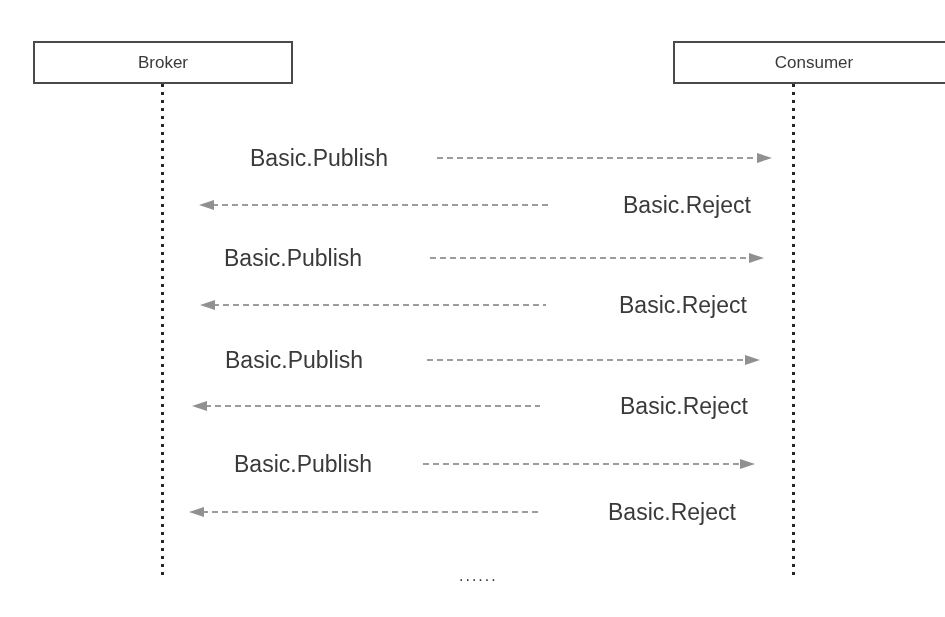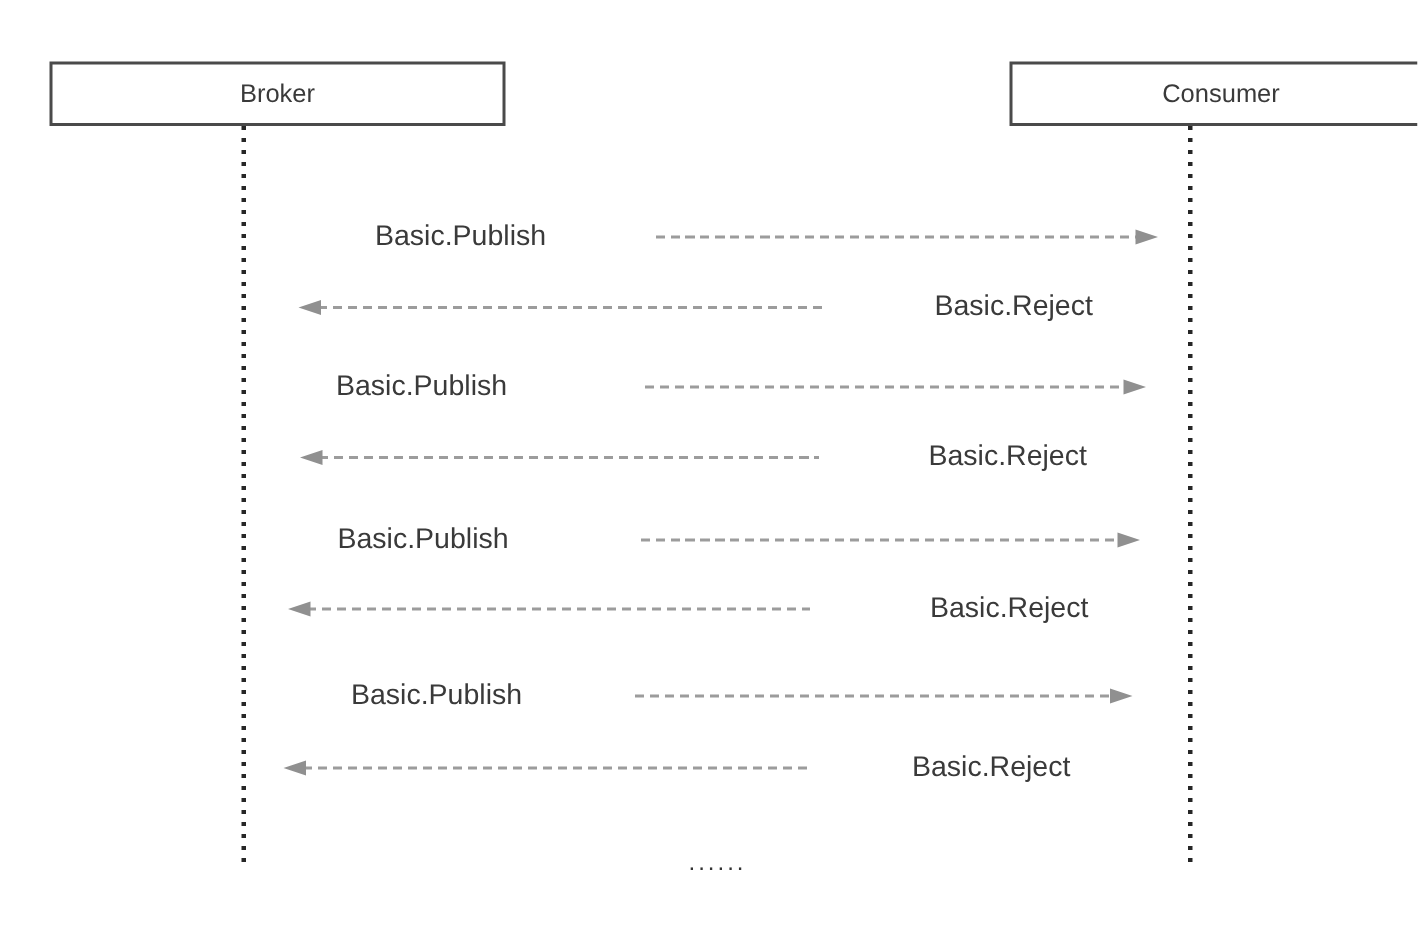--- a/index.html
+++ b/index.html
@@ -17,34 +17,34 @@
     border: 2px solid #4a4a4a;
     background: #ffffff;
     display: flex;
     align-items: center;
     justify-content: center;
     font-size: 17px;
     color: #3a3a3a;
     top: 41px;
     height: 43px;
   }
-  .actor-box.broker   { left: 33px;  width: 304px; }
+  .actor-box.broker   { left: 33px;  width: 260px; }
   .actor-box.consumer { left: 673px; width: 282px; }
   .lifeline {
     position: absolute;
     top: 84px;
     width: 3px;
     height: 493px;
     background: repeating-linear-gradient(180deg, #262626 0 3px, transparent 3px 8px);
   }
   .lifeline.broker   { left: 161px; }
   .lifeline.consumer { left: 792px; }
   .msg-label {
     position: absolute;
-    font-size: 19px;
+    font-size: 23px;
     line-height: 22px;
     color: #3a3a3a;
     white-space: nowrap;
   }
   .arrow { position: absolute; height: 0; }
   .arrow .shaft {
     position: absolute;
     top: -1px;
     height: 2px;
     background: repeating-linear-gradient(90deg, #9c9c9c 0 6px, transparent 6px 10px);

